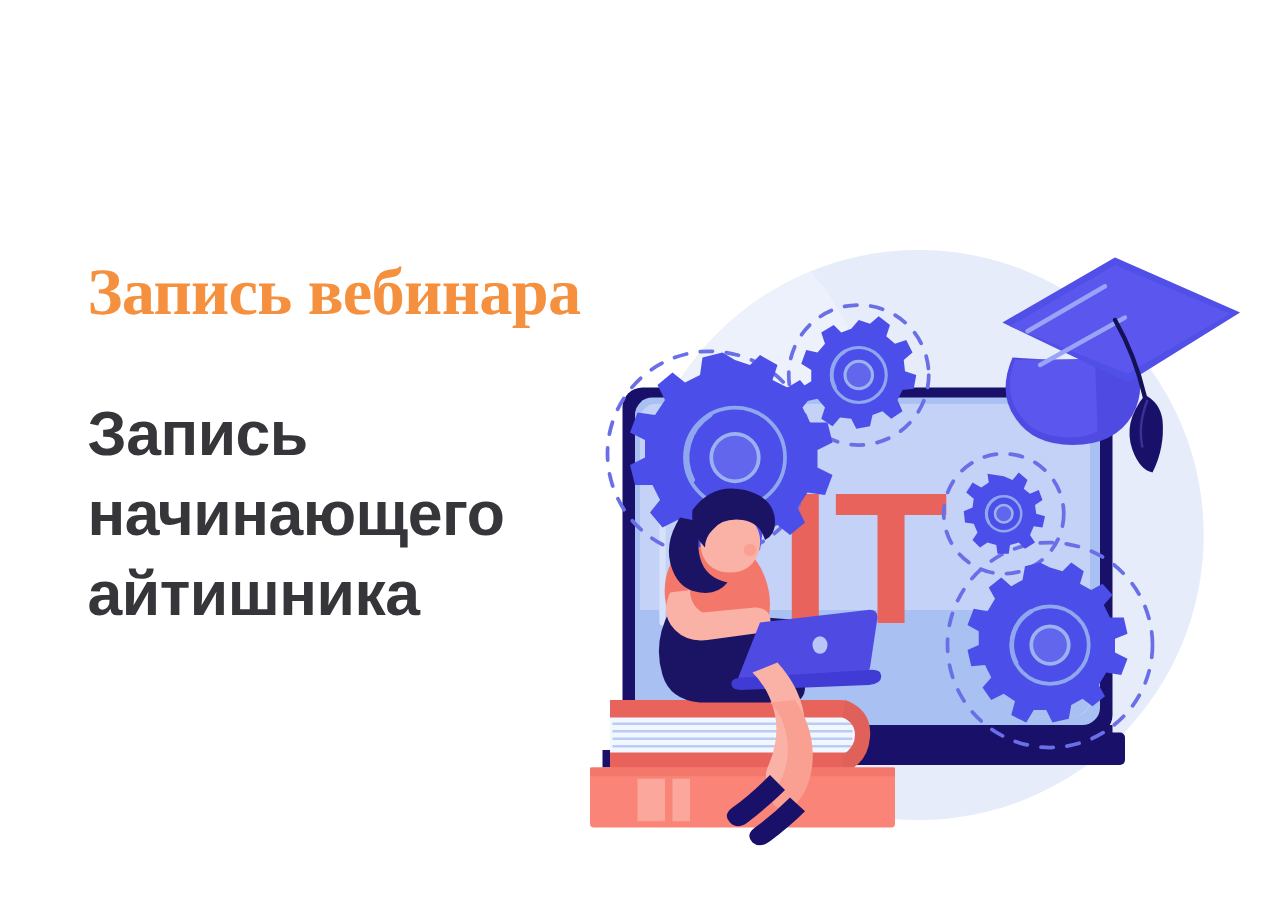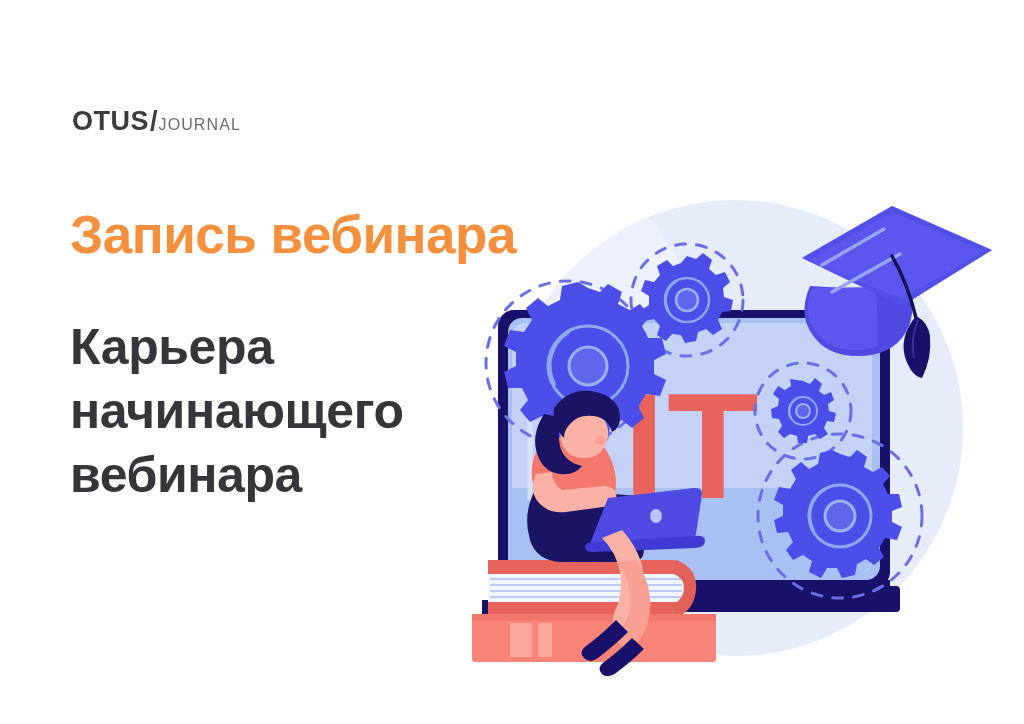--- a/index.html
+++ b/index.html
@@ -53,21 +53,21 @@
     letter-spacing: 1.1px;
     color: #6e6e6e;
     line-height: 1;
   }
 
   
   .kicker {
     position: absolute;
     left: 70px;
     top: 207px;
-    font-family: Liberation Sans, sans-serif;
+    font-family: Liberation Serif, serif;
     font-weight: bold;
     font-size: 53px;
     line-height: 1.05;
     letter-spacing: -0.5px;
     color: #F5913E;
     white-space: nowrap;
   }
   .title {
     position: absolute;
     left: 70px;
@@ -89,29 +89,24 @@
     width: 560px;
     height: 520px;
   }
   .illustration svg { display: block; }
 </style>
 </head>
 <body>
 
 <div class="poster">
 
-  <div class="logo">
-    <span class="logo-otus">OTUS</span>
-      <span class="logo-slash">/</span>
-      <span class="logo-journal">JOURNAL</span>
-  </div>
 
   <div class="kicker">Запись вебинара</div>
 
-  <div class="title">Карьера начинающего вебинара</div>
+  <div class="title">Запись начинающего айтишника</div>
 
   <div class="illustration">
     <svg width="560" height="520" viewBox="0 0 560 520" xmlns="http://www.w3.org/2000/svg">
 
       <defs>
         <clipPath id="screenClip">
           <rect x="72" y="155" width="360" height="250" rx="14"></rect>
         </clipPath>
         <clipPath id="circleClip">
           <circle cx="295" cy="260" r="228"></circle>

